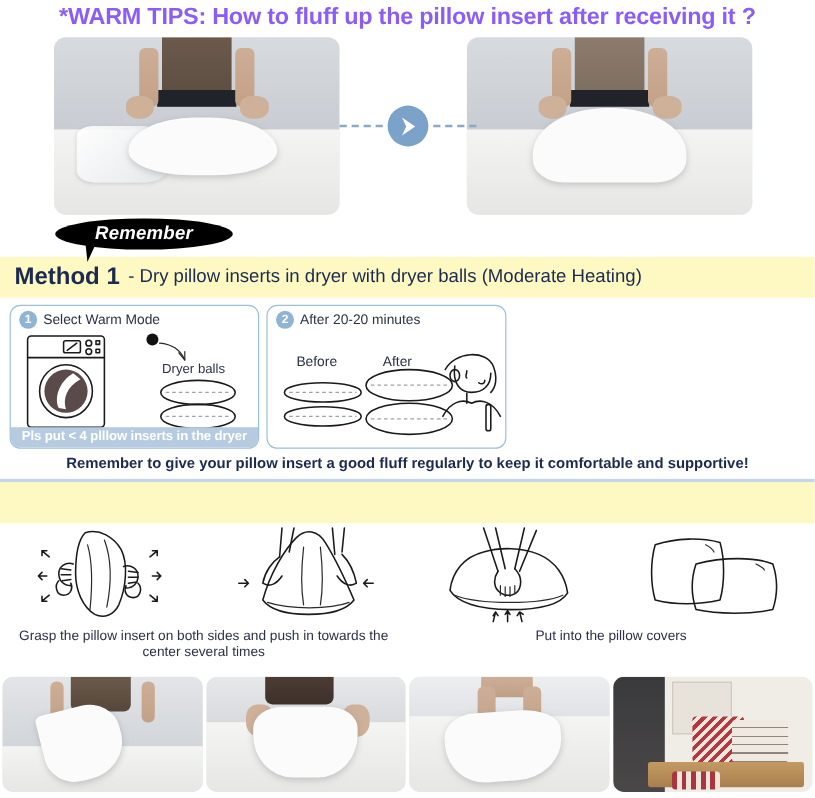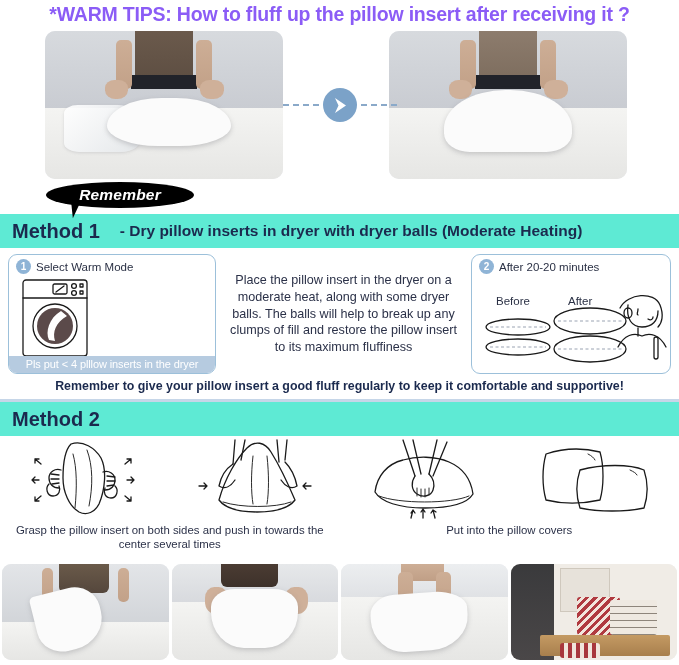--- a/index.html
+++ b/index.html
@@ -110,29 +110,29 @@
   .recommend .txt {
     position: absolute; inset: 0;
     display: flex; align-items: center; justify-content: center;
     color: #fff; font-size: 15.5px; font-weight: 700;
     font-style: italic; letter-spacing: .2px;
     z-index: 2;
   }
 
   
   .banner {
-    background: #5eead4;
+    background: #fef9c3;
     height: 34px;
     display: flex; align-items: center;
     padding-left: 12px;
     white-space: nowrap;
     overflow: hidden;
   }
   .banner .m-title { font-size: 20px; font-weight: 700; color: #1b2a4e; }
-  .banner .m-desc { font-size: 15.5px; color: #1b2a4e; margin-left: 20px; font-weight: bold; }
+  .banner .m-desc { font-size: 15.5px; color: #1b2a4e; margin-left: 7px; }
 
   
   .m1-body {
     display: flex;
     align-items: stretch;
     padding: 6px 8px 0 8px;
     gap: 6px;
     height: 126px;
   }
   .card {
@@ -152,21 +152,21 @@
     width: 15px; height: 15px; border-radius: 50%;
     background: #8fb4d6; color: #fff;
     font-size: 10px; font-weight: 700;
     display: flex; align-items: center; justify-content: center;
     flex: 0 0 auto;
   }
   .card-head-label { font-size: 11.5px; color: #2b3145; font-weight: 400; }
   .card-foot {
     position: absolute; left: 0; right: 0; bottom: 0;
     background: #b6cbe0; color: #fff;
-    font-size: 11px; font-weight: 400;
+    font-size: 11px; font-weight: 700;
     text-align: center;
     padding: 2px 0 3px 0;
     letter-spacing: -.1px;
   }
   .m1-center {
     flex: 1;
     display: flex; align-items: center; justify-content: center;
     padding: 0 4px;
   }
   .m1-center p {
@@ -327,27 +327,36 @@
         <circle class="ln" cx="55" cy="8" r="2.4"></circle>
         <circle class="ln" cx="55" cy="15" r="2.4"></circle>
         <rect class="ln" x="61" y="6" width="3" height="3"></rect>
         <rect class="ln" x="61" y="13" width="3" height="3"></rect>
         <circle class="ln" cx="36" cy="48" r="22" stroke-width="2"></circle>
         <circle cx="36" cy="48" r="18" fill="#5b4a4a"></circle>
         <path d="M30 62 C26 54 30 40 42 33 L48 38 C37 44 33 54 36 63 Z" fill="#ffffff"></path>
       </svg>
     </div>
 
+    <div class="balls-art">
+      <svg width="86" height="78" viewBox="0 0 86 78" aria-hidden="true">
+        <circle cx="6" cy="6" r="5" fill="#111"></circle>
+        <path class="ln-thin" d="M12 9 C24 10 30 16 33 23"></path>
+        <path class="ln-thin" d="M33 23 L28 17 M33 23 L33 16"></path>
+        <text x="14" y="34" font-family="Liberation Sans, sans-serif" font-size="11" fill="#2b3145">Dryer balls</text>
+        <ellipse class="ln" cx="44" cy="50" rx="31" ry="10"></ellipse>
+        <line class="dash-ln" x1="17" y1="50" x2="71" y2="50"></line>
+        <ellipse class="ln" cx="44" cy="70" rx="31" ry="10"></ellipse>
+        <line class="dash-ln" x1="17" y1="70" x2="71" y2="70"></line>
+      </svg>
+    </div>
 
     <div class="card-foot">Pls put &lt; 4 plllow inserts in the dryer</div>
   </div>
 
-  <div class="m1-center">
-    <p>Place the pillow insert in the dryer on a moderate heat, along with some dryer balls. The balls will help to break up any clumps of fill and restore the pillow insert to its maximum fluffiness</p>
-  </div>
 
   <div class="card card-right">
     <div class="card-head">
       <span class="step-badge">2</span>
       <span class="card-head-label">After 20-20 minutes</span>
     </div>
 
     <div class="beforeafter-art">
       <svg width="192" height="100" viewBox="0 0 192 100" aria-hidden="true">
         <text x="18" y="30" font-family="Liberation Sans, sans-serif" font-size="11.5" fill="#2b3145">Before</text>
@@ -375,21 +384,20 @@
         <rect class="ln" x="176" y="62" width="4" height="22" rx="2"></rect>
       </svg>
     </div>
   </div>
 </div>
 
 <div class="reminder">Remember to give your pillow insert a good fluff regularly to keep it comfortable and supportive!</div>
 <div class="rule"></div>
 
 <div class="banner">
-  <span class="m-title">Method 2</span>
 </div>
 
 <div class="m2-sketches">
 
   <div class="sketch-cell">
     <div>
       <svg width="128" height="84" viewBox="0 0 128 84" aria-hidden="true">
         <path class="ln" d="M50 6 C62 2 74 10 80 20 C86 32 84 52 78 66 C74 74 66 78 58 74
                              C48 68 42 54 42 40 C42 24 44 12 50 6 Z"></path>
         <path class="ln-thin" d="M52 16 C56 30 56 50 54 70"></path>

